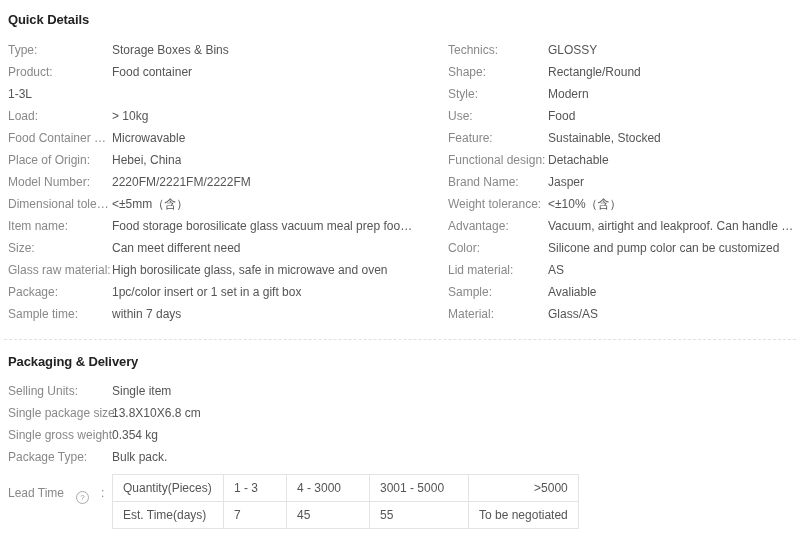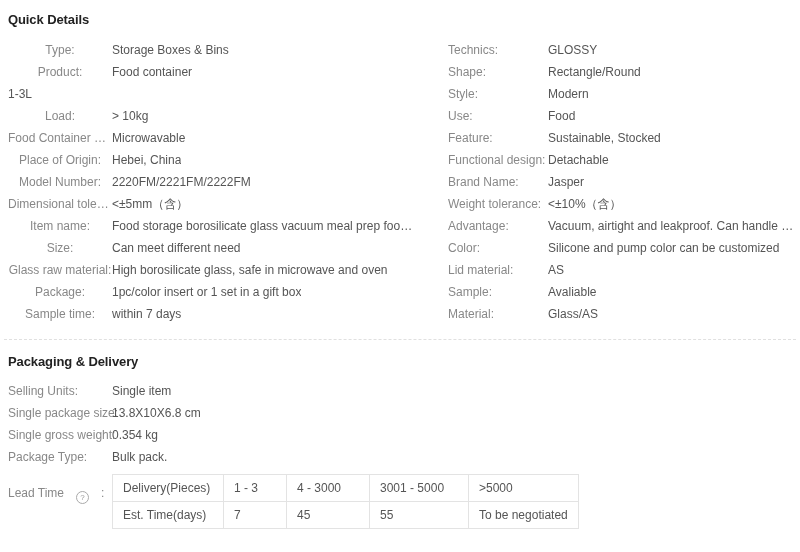--- a/index.html
+++ b/index.html
@@ -46,21 +46,21 @@
     line-height: 22px;
   }
   .spec-label {
     color: #888888;
     font-size: 12px;
     white-space: nowrap;
     overflow: hidden;
     text-overflow: ellipsis;
     flex: none;
   }
-  .qd-col-left .spec-label  { width: 104px; text-align: center; }
+  .qd-col-left .spec-label  { width: 104px; }
   .qd-col-right .spec-label { width: 100px; }
 
   .spec-value {
     color: #555555;
     font-size: 12px;
     white-space: nowrap;
     overflow: hidden;
     text-overflow: ellipsis;
   }
   .qd-col-left .spec-value  { max-width: 306px; }
@@ -170,21 +170,21 @@
     height: 26px;
     line-height: 26px;
     white-space: nowrap;
     text-align: left;
     vertical-align: middle;
   }
   #lead-time-table .lt-head-cell { width: 90px; }
   #lead-time-table .lt-c1 { width: 42px; }
   #lead-time-table .lt-c2 { width: 62px; }
   #lead-time-table .lt-c3 { width: 78px; }
-  #lead-time-table .lt-c4 { width: 86px; }
+  #lead-time-table .lt-c4 { width: 86px; text-align: right; }
 </style>
 </head>
 <body>
 
 <div class="section" id="quick-details-section">
   <div class="section-title" id="quick-details-title">Quick Details</div>
 
   <div class="qd-columns">
 
     <div class="qd-col qd-col-left" id="qd-left">
@@ -325,21 +325,21 @@
   <div id="lead-time-row">
     <span id="lead-time-label-wrap">
       <span>Lead Time</span>
       <span class="help-icon">?</span>
       <span>:</span>
     </span>
 
     <table id="lead-time-table">
       <tbody>
         <tr>
-          <td class="lt-head-cell">Delivery(Pieces)</td>
+          <td class="lt-head-cell">Quantity(Pieces)</td>
           <td class="lt-c1">1 - 3</td>
           <td class="lt-c2">4 - 3000</td>
           <td class="lt-c3">3001 - 5000</td>
           <td class="lt-c4">&gt;5000</td>
         </tr>
         <tr>
           <td class="lt-head-cell">Est. Time(days)</td>
           <td class="lt-c1">7</td>
           <td class="lt-c2">45</td>
           <td class="lt-c3">55</td>

